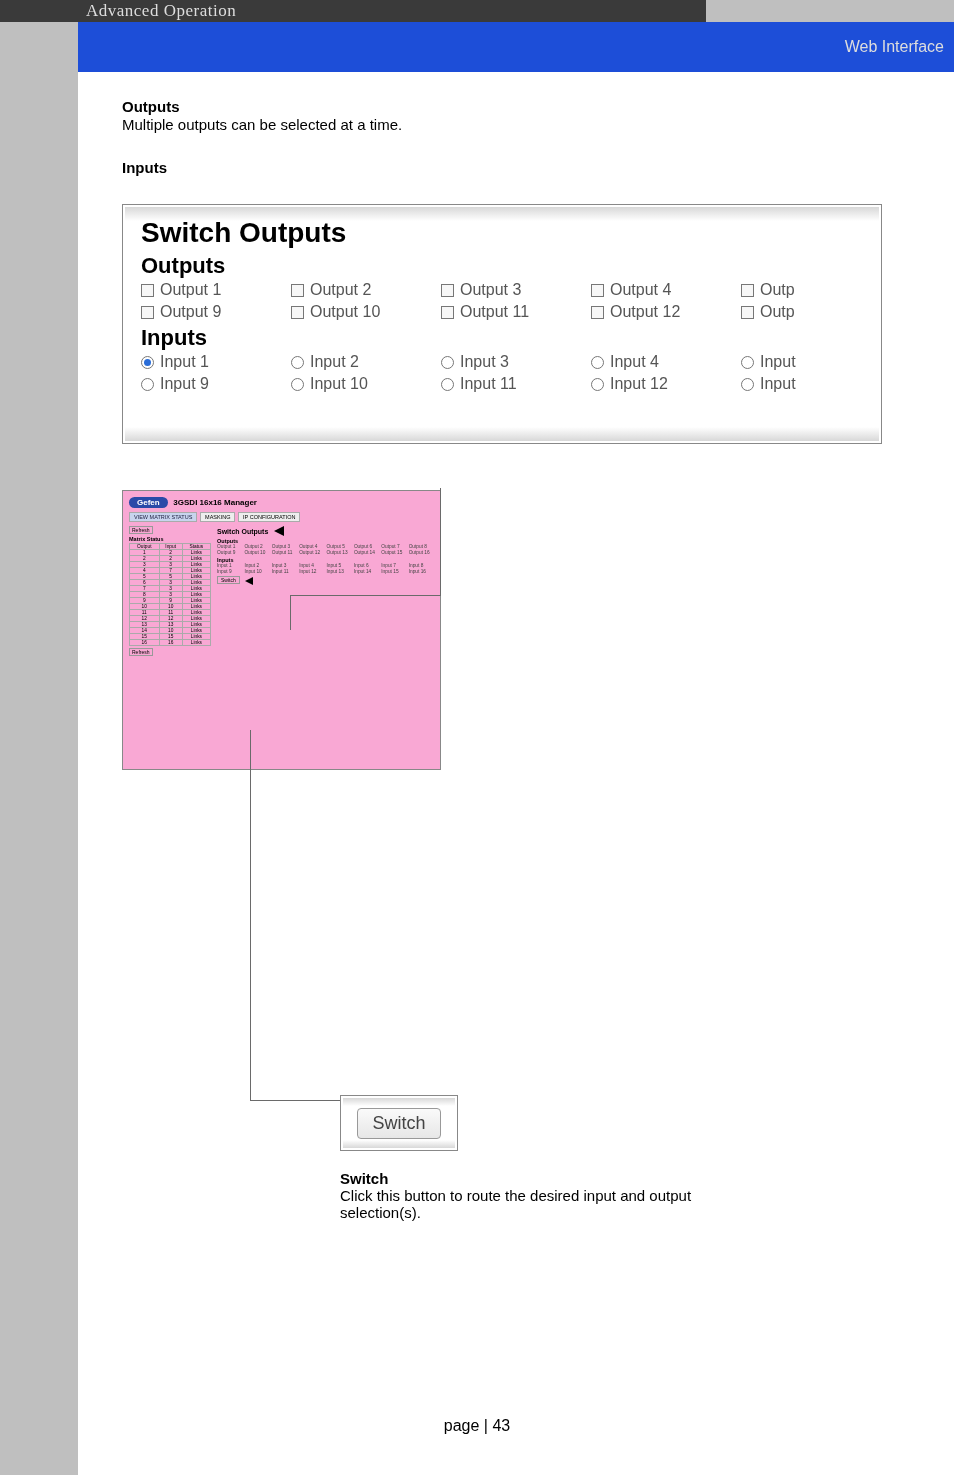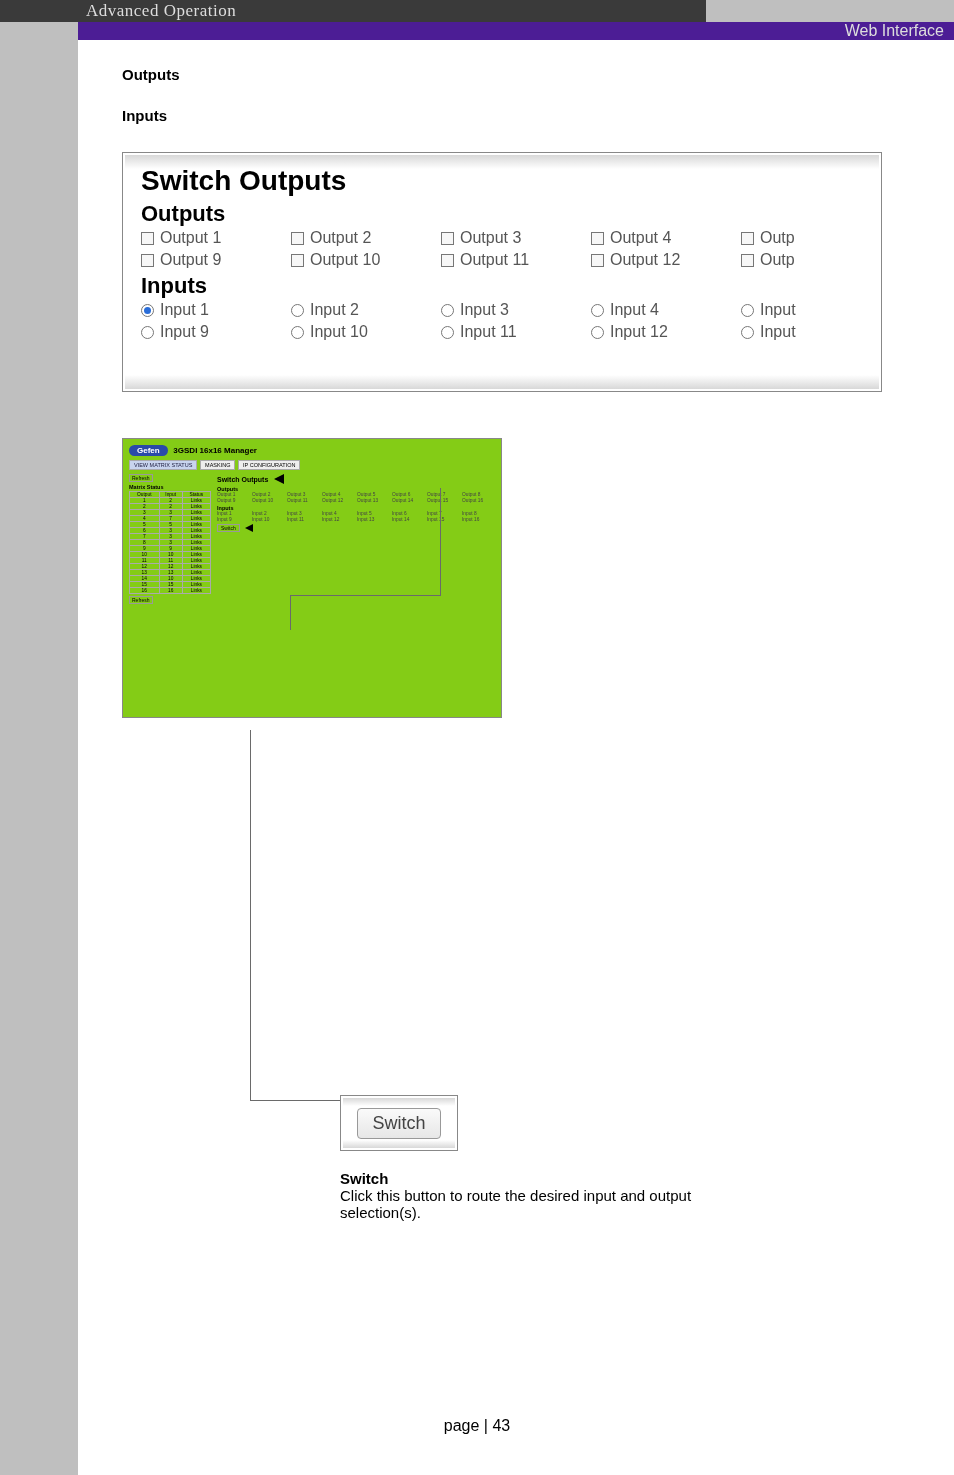--- a/index.html
+++ b/index.html
@@ -48,23 +48,23 @@
     right: 0;
     top: 22px;
     bottom: 0;
     background: #fff;
     padding: 40px 50px 0 44px;
   }
 
   .sub-bar {
     text-align: right;
     color: #ddd;
-    background: #4c1d95;
+    background: #1d4ed8;
     font-size: 16px;
-    padding: 0 10px;
+    padding: 16px 10px;
     margin: -40px -50px 26px -44px;
   }
 
   .section-heading { font-weight: bold; font-size: 15px; margin-top: 8px; }
   .body-text { font-size: 15px; line-height: 1.35; }
 
   
   .switch-panel {
     margin-top: 28px;
     border: 1px solid #888;
@@ -104,28 +104,28 @@
     display:inline-block; width:13px; height:13px;
     border:1px solid #777; border-radius:50%; background:#fff; position:relative;
   }
   .rd.checked::after {
     content:""; position:absolute; left:2px; top:2px; width:7px; height:7px;
     border-radius:50%; background:#2a6dd8;
   }
 
   
   .manager-panel {
-    width: 380px;
+    width: 319px;
     height: 280px;
     border: 1px solid #888;
     margin-top: 46px;
     position: relative;
     font-size: 6px;
     padding: 6px 6px;
-    background: #84cc16;
+    background: #f9a8d4;
     overflow: hidden;
   }
   .mgr-logo {
     display:inline-block;
     background:#2a4aa8; color:#fff;
     border-radius: 10px;
     padding: 1px 8px;
     font-size: 8px;
     font-weight: bold;
   }
@@ -227,20 +227,21 @@
   <div class="top-band-left">Advanced Operation</div>
   <div class="top-band-right"></div>
 </div>
 
 <div class="sidebar"></div>
 
 <div class="content-wrap">
   <div class="sub-bar">Web Interface</div>
 
   <div class="section-heading">Outputs</div>
+  <div class="body-text">Multiple outputs can be selected at a time.</div>
 
   <br>
   <div class="section-heading">Inputs</div>
 
   
   <div class="switch-panel">
     <div class="sp-title">Switch Outputs</div>
     <div class="sp-sub">Outputs</div>
     <div class="sp-grid">
       <div class="sp-cell">

